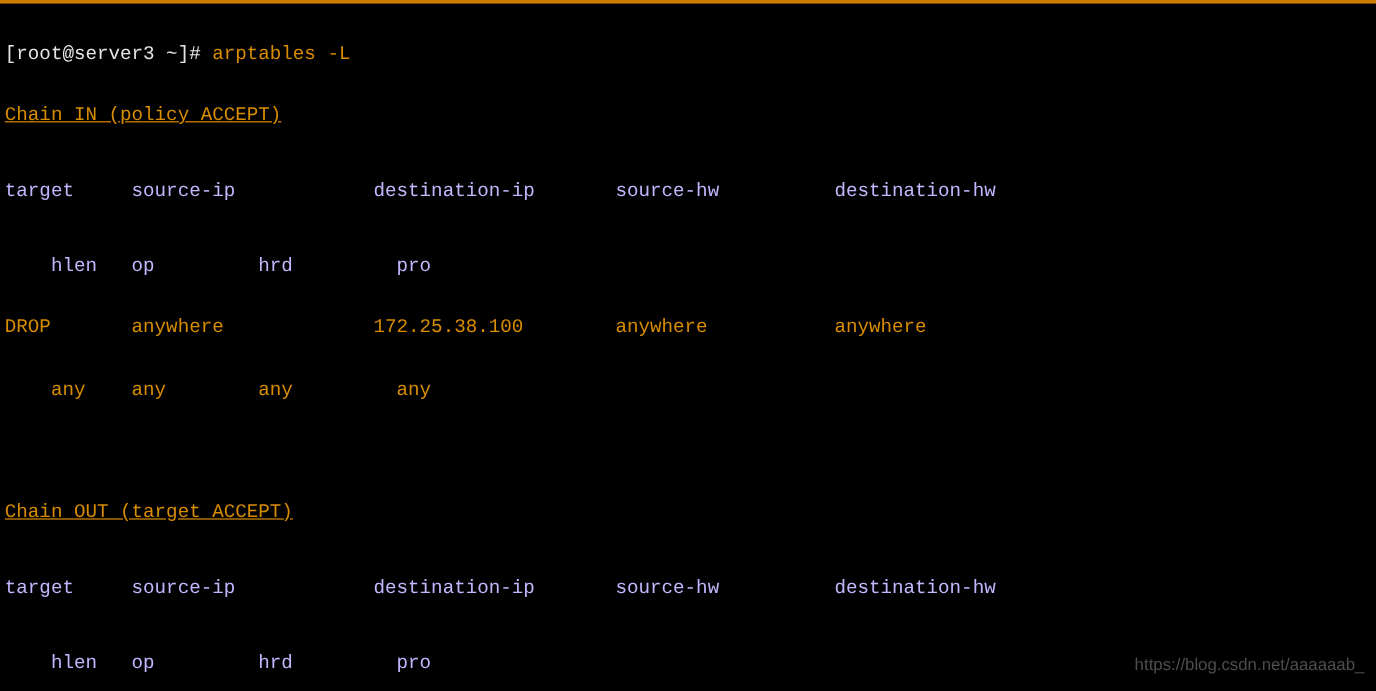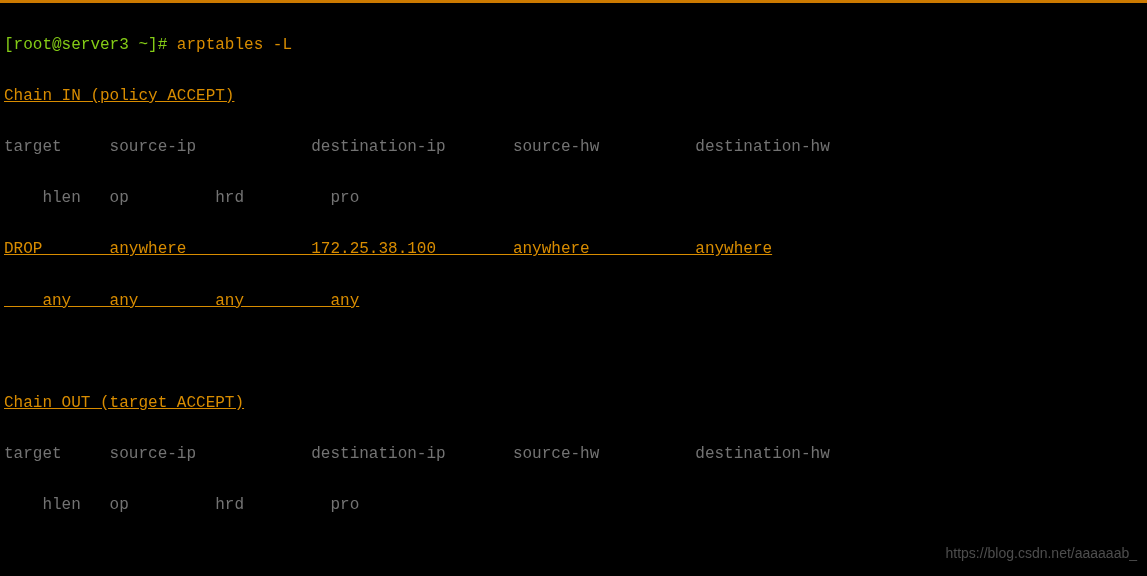--- a/index.html
+++ b/index.html
@@ -14,36 +14,36 @@
       line-height: 1.6;
       color: #d88c00;
       width: 1147px;
       height: 576px;
       padding: 4px;
       border-top: 3px solid #cc7a00;
       overflow: hidden;
       position: relative;
     }
     .prompt-user {
-      color: #84cc16;
+      color: #e5e5e5;
     }
     .command {
       color: #d88c00;
       text-align: right;
     }
     .chain-header {
       color: #d88c00;
       text-decoration: underline;
     }
     .column-header {
-      color: #737373;
+      color: #c4b5fd;
+      margin-top: 12px;
     }
     .rule-data {
       color: #d88c00;
-      text-decoration: underline;
     }
     .watermark {
       position: absolute;
       bottom: 12px;
       right: 10px;
       color: #808080;
       font-size: 14px;
       opacity: 0.6;
       font-family: Arial, sans-serif;
       margin-left: 36px;

